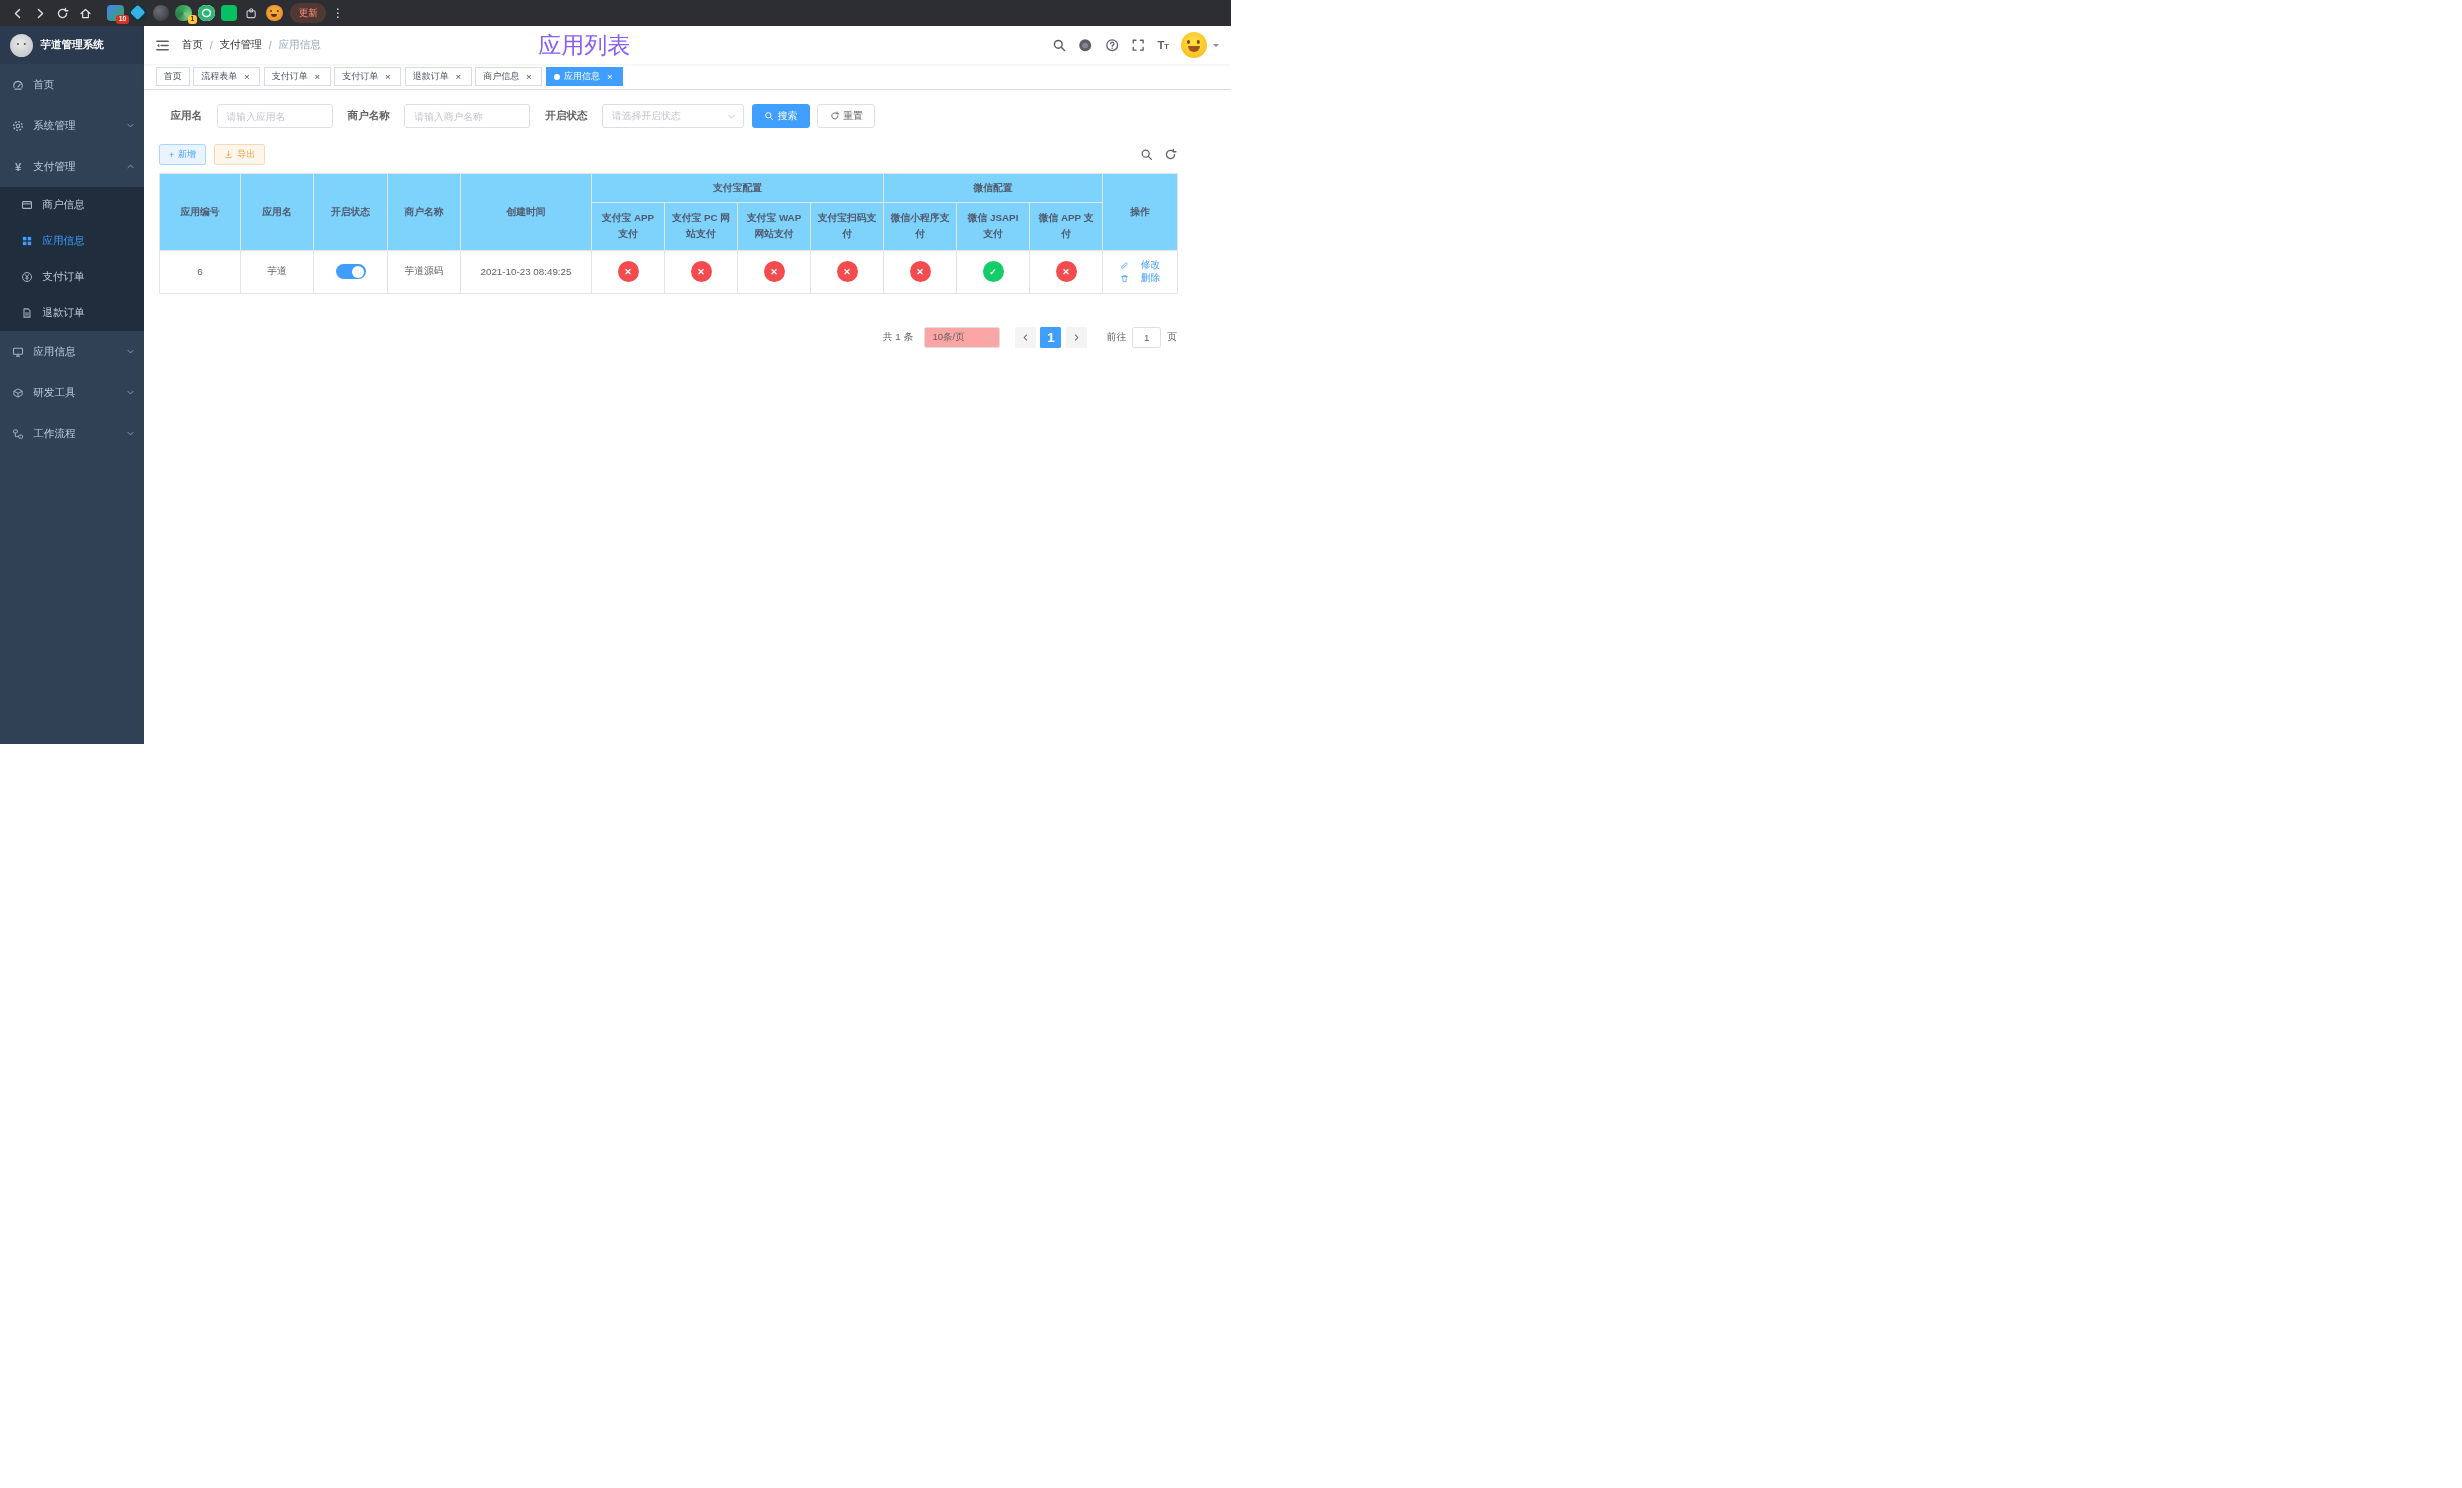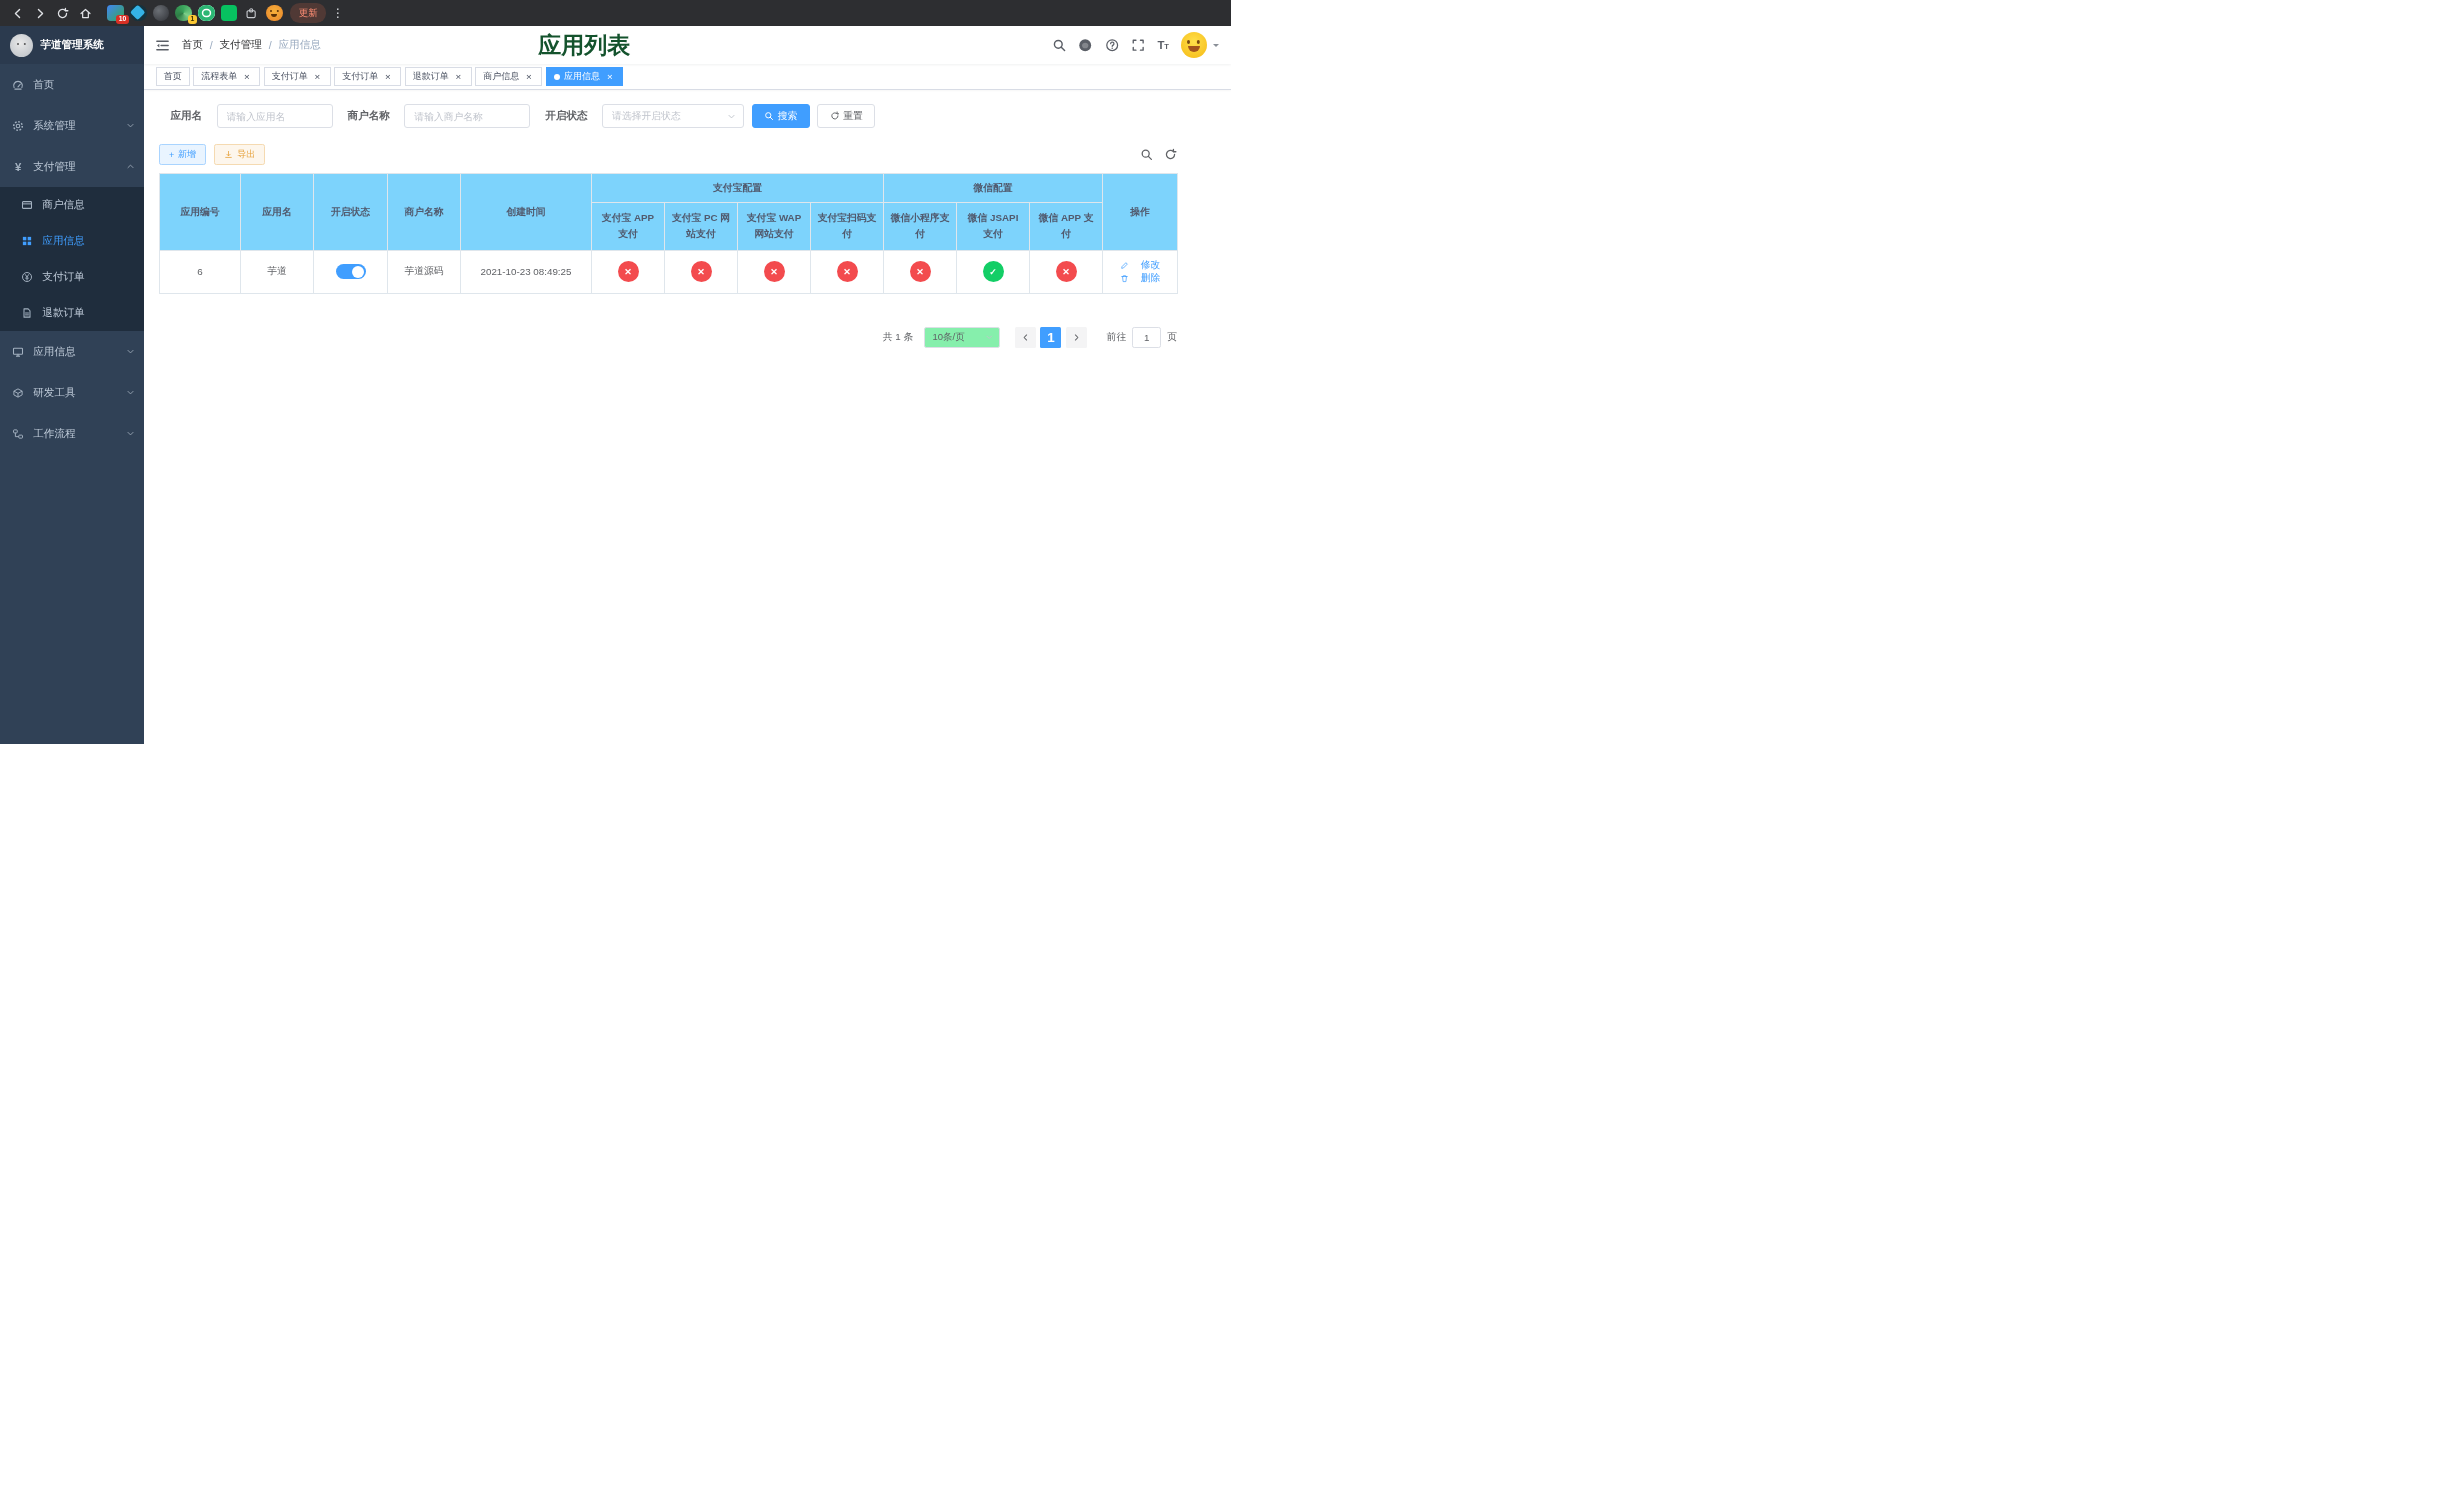--- a/index.html
+++ b/index.html
@@ -47,21 +47,21 @@
 
   
   .main { flex:1; display:flex; flex-direction:column; min-width:0; background:#fff; }
   .navbar { height:38px; display:flex; align-items:center; position:relative; box-shadow:0 0.8px 3px rgba(0,21,41,.08); background:#fff; z-index:2; }
   .hamburger { padding:0 11.4px; height:100%; display:flex; align-items:center; color:#5a5e66; cursor:pointer; }
   .hamburger svg { width:15px; height:15px; }
   .breadcrumb { font-size:10.6px; display:flex; align-items:center; color:#303133; }
   .crumb { white-space:nowrap; }
   .crumb-sep { color:#97a8be; margin:0 6.8px; }
   .crumb.current { color:#97a8be; }
-  .page-title { position:absolute; left:40.5%; top:50%; transform:translate(-50%,-50%); color:#14532d; font-size:23px; font-weight:700; white-space:nowrap; }
+  .page-title { position:absolute; left:40.5%; top:50%; transform:translate(-50%,-50%); color:#8b5cf6; font-size:23px; font-weight:400; white-space:nowrap; }
   .nav-right { margin-left:auto; display:flex; align-items:center; gap:12px; padding-right:12px; color:#5a5e66; }
   .nico { width:14.4px; height:14.4px; cursor:pointer; }
   .font-ico { font-weight:700; font-size:11.4px; cursor:pointer; color:#5a5e66; white-space:nowrap; }
   .font-ico .small { font-size:7.6px; }
   .avatar-face { width:26px; height:26px; border-radius:50%; background:radial-gradient(circle at 50% 38%, #ffe04a, #f5b915); position:relative; cursor:pointer; }
   .avatar-face::before { content:""; position:absolute; left:6px; top:8.3px; width:3px; height:3.8px; border-radius:50%; background:#7a4b12; box-shadow:9.8px 0 0 #7a4b12; }
   .avatar-face::after { content:""; position:absolute; left:6.8px; top:14.4px; width:12px; height:6px; border-radius:0 0 12px 12px; background:#a3541c; }
   .caret { width:0; height:0; border:3.4px solid transparent; border-top-color:#8a8f97; margin:4.5px 0 0 -6px; cursor:pointer; }
 
   
@@ -109,21 +109,21 @@
   .status { width:21px; height:21px; border-radius:50%; display:inline-flex; align-items:center; justify-content:center; color:#fff; font-size:9px; font-weight:700; cursor:pointer; border:none; }
   .status-fail { background:#f34b4e; }
   .status-pass { background:#13ce66; }
 
   .op-link { color:#409eff; font-size:9.8px; display:inline-flex; align-items:center; gap:12px; cursor:pointer; margin:0 3.8px; white-space:nowrap; }
   .op-link svg { width:9px; height:9px; }
 
   
   .pagination { width:1018px; display:flex; align-items:center; justify-content:flex-end; margin-top:33px; font-size:9.8px; color:#606266; }
   .pg-total { margin-right:10.6px; }
-  .pg-size { width:76px; height:21px; border:0.8px solid #dcdfe6; border-radius:2.3px; display:flex; align-items:center; justify-content:space-between; padding:0 6px 0 7.6px; color:#606266; font-size:9.5px; cursor:pointer; background:#86efac; }
+  .pg-size { width:76px; height:21px; border:0.8px solid #dcdfe6; border-radius:2.3px; display:flex; align-items:center; justify-content:space-between; padding:0 6px 0 7.6px; color:#606266; font-size:9.5px; cursor:pointer; background:#fca5a5; }
   .pg-size svg { width:8.3px; height:8.3px; color:#c0c4cc; }
   .pg-btn { width:21px; height:21px; background:#f4f4f5; border-radius:1.5px; display:inline-flex; align-items:center; justify-content:center; color:#606266; cursor:pointer; border:none; }
   .pg-btn svg { width:9px; height:9px; }
   .pg-prev { margin-left:15px; }
   .pg-page { margin-left:4.5px; }
   .pg-next { margin-left:4.5px; }
   .pg-current { background:#409eff; color:#fff; font-weight:700; }
   .pg-goto-label { margin-left:19.7px; }
   .pg-goto { width:29px; height:21px; border:0.8px solid #dcdfe6; border-radius:2.3px; margin-left:6px; text-align:center; font-size:9.8px; color:#606266; outline:none; font-family:inherit; }
   .pg-goto-unit { margin-left:6px; }

